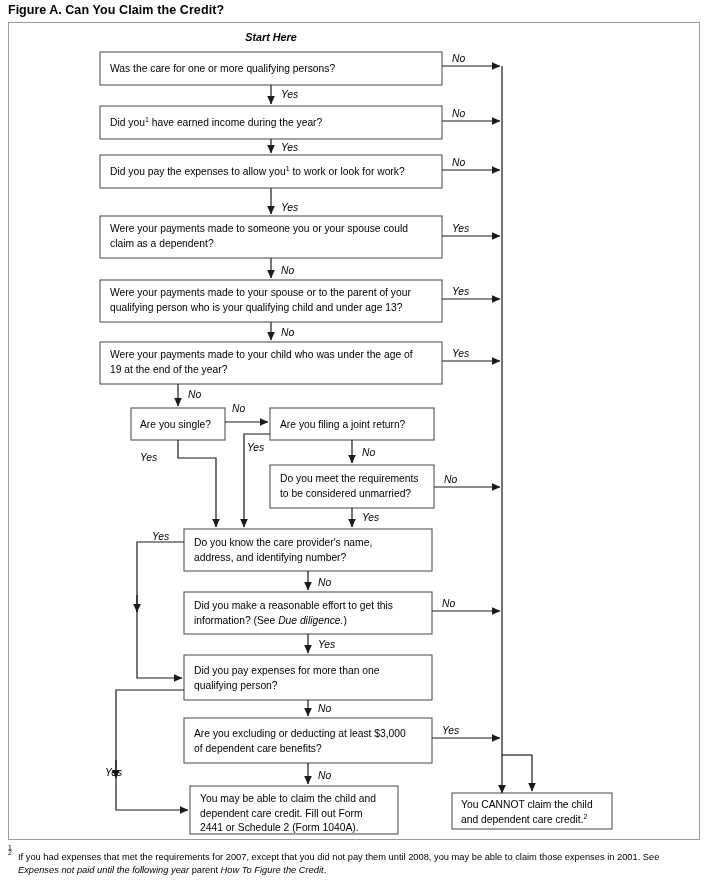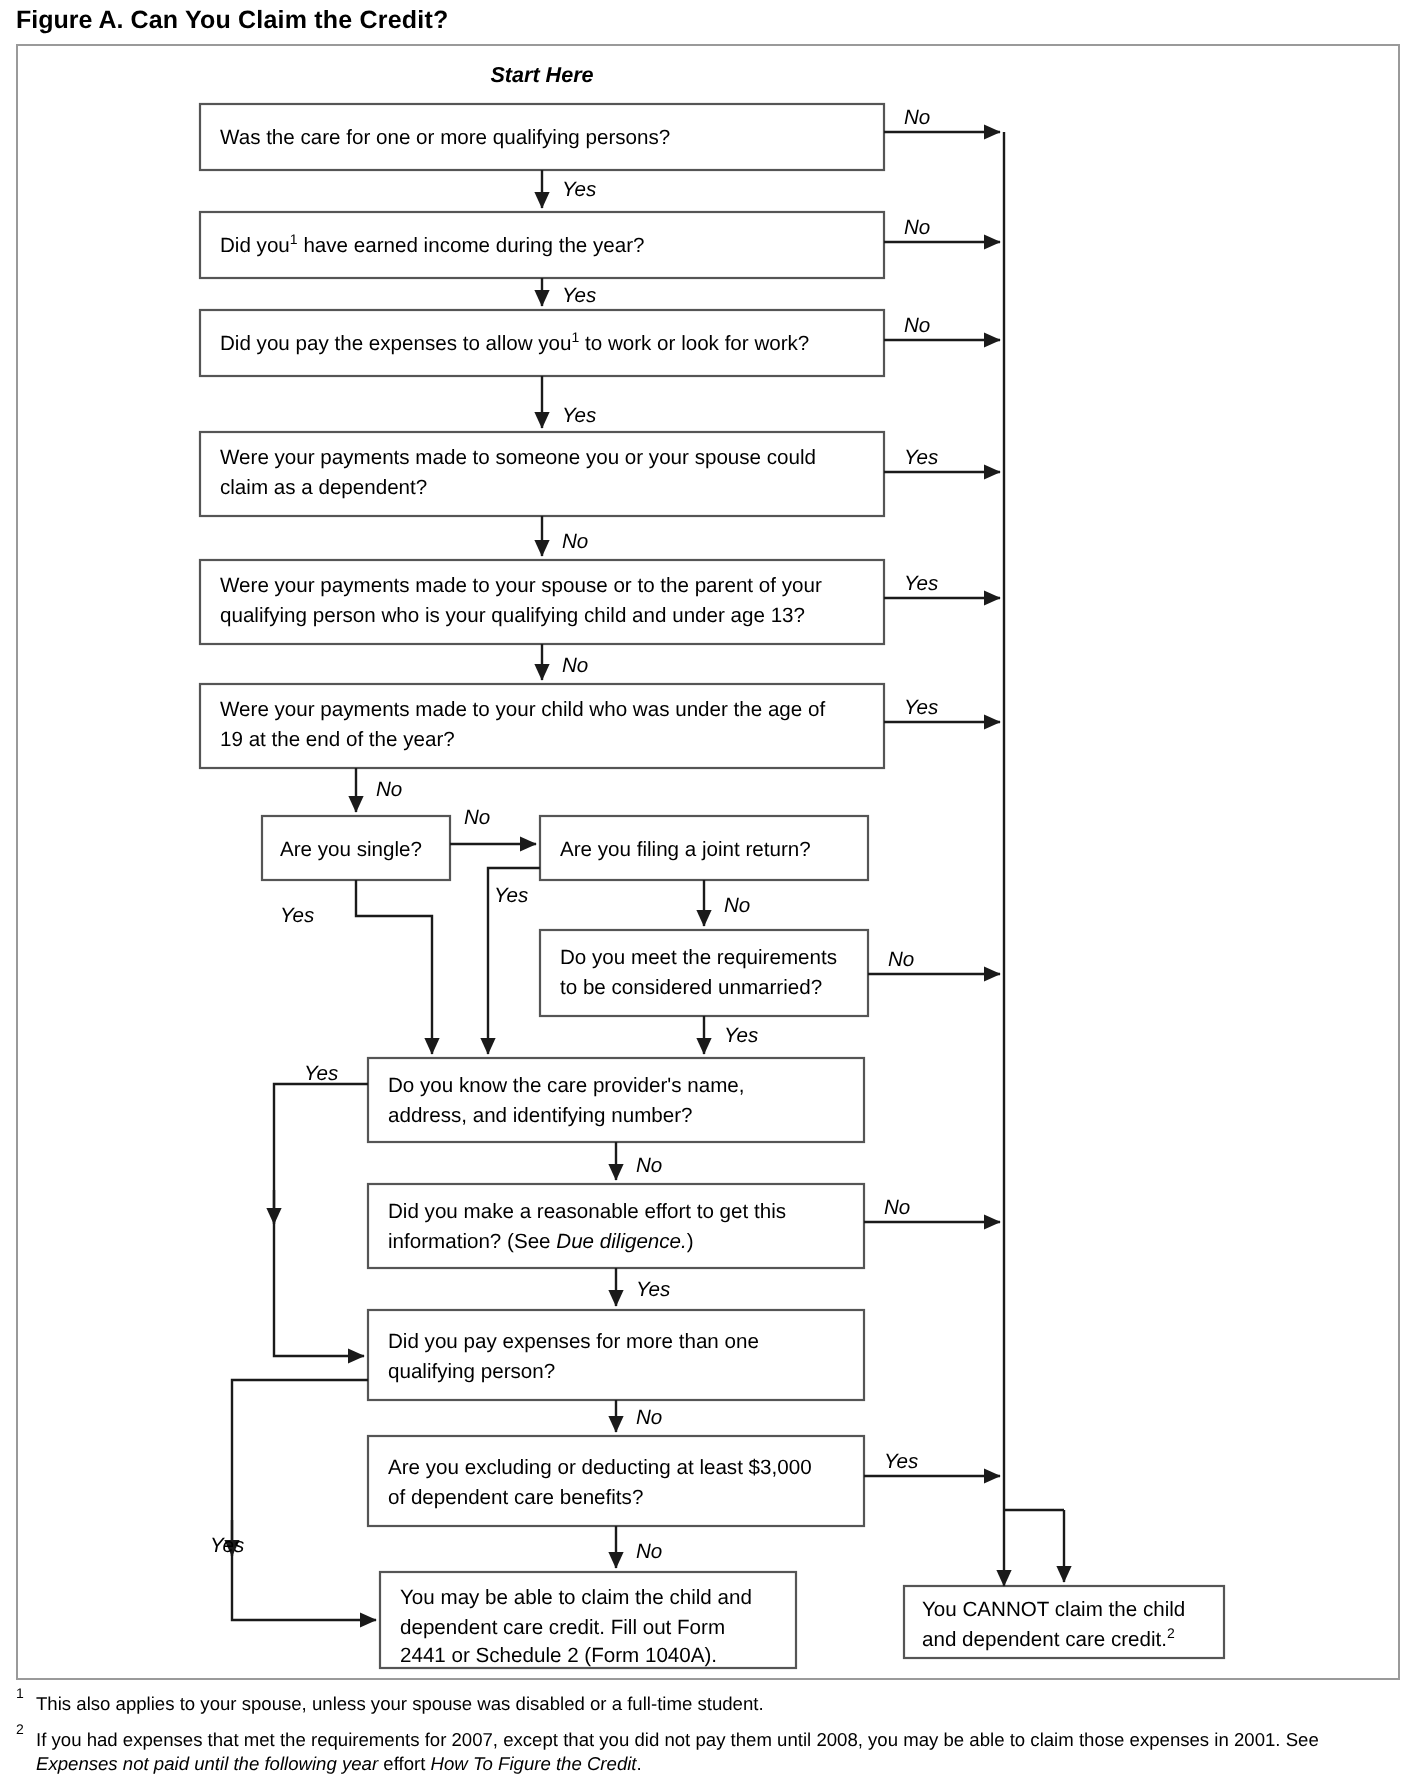--- a/index.html
+++ b/index.html
@@ -216,22 +216,21 @@
     <text class="lbl" x="318" y="712">No</text>
     <text class="lbl" x="442" y="734">Yes</text>
     <text class="lbl" x="318" y="779">No</text>
     <text class="lbl" x="105" y="776">Yes</text>
   </svg>
   </div>
 
   <div id="footnotes">
     <div class="fn">
       <span class="fnmark">1</span>
-      <span>This also applies to your spouse, unless your spouse was disabled or a full-time student.</span>
     </div>
     <div class="fn">
       <span class="fnmark">2</span>
       <span>If you had expenses that met the requirements for 2007, except that you did not pay them until 2008, you may be able to claim those expenses in 2001. See</span><br>
-      <span class="ital">Expenses not paid until the following year</span><span> effort </span><span class="ital">How To Figure the Credit</span><span>.</span>
+      <span class="ital">Expenses not paid until the following year</span><span> parent </span><span class="ital">How To Figure the Credit</span><span>.</span>
     </div>
   </div>
 
 </div>
 
 </body></html>

